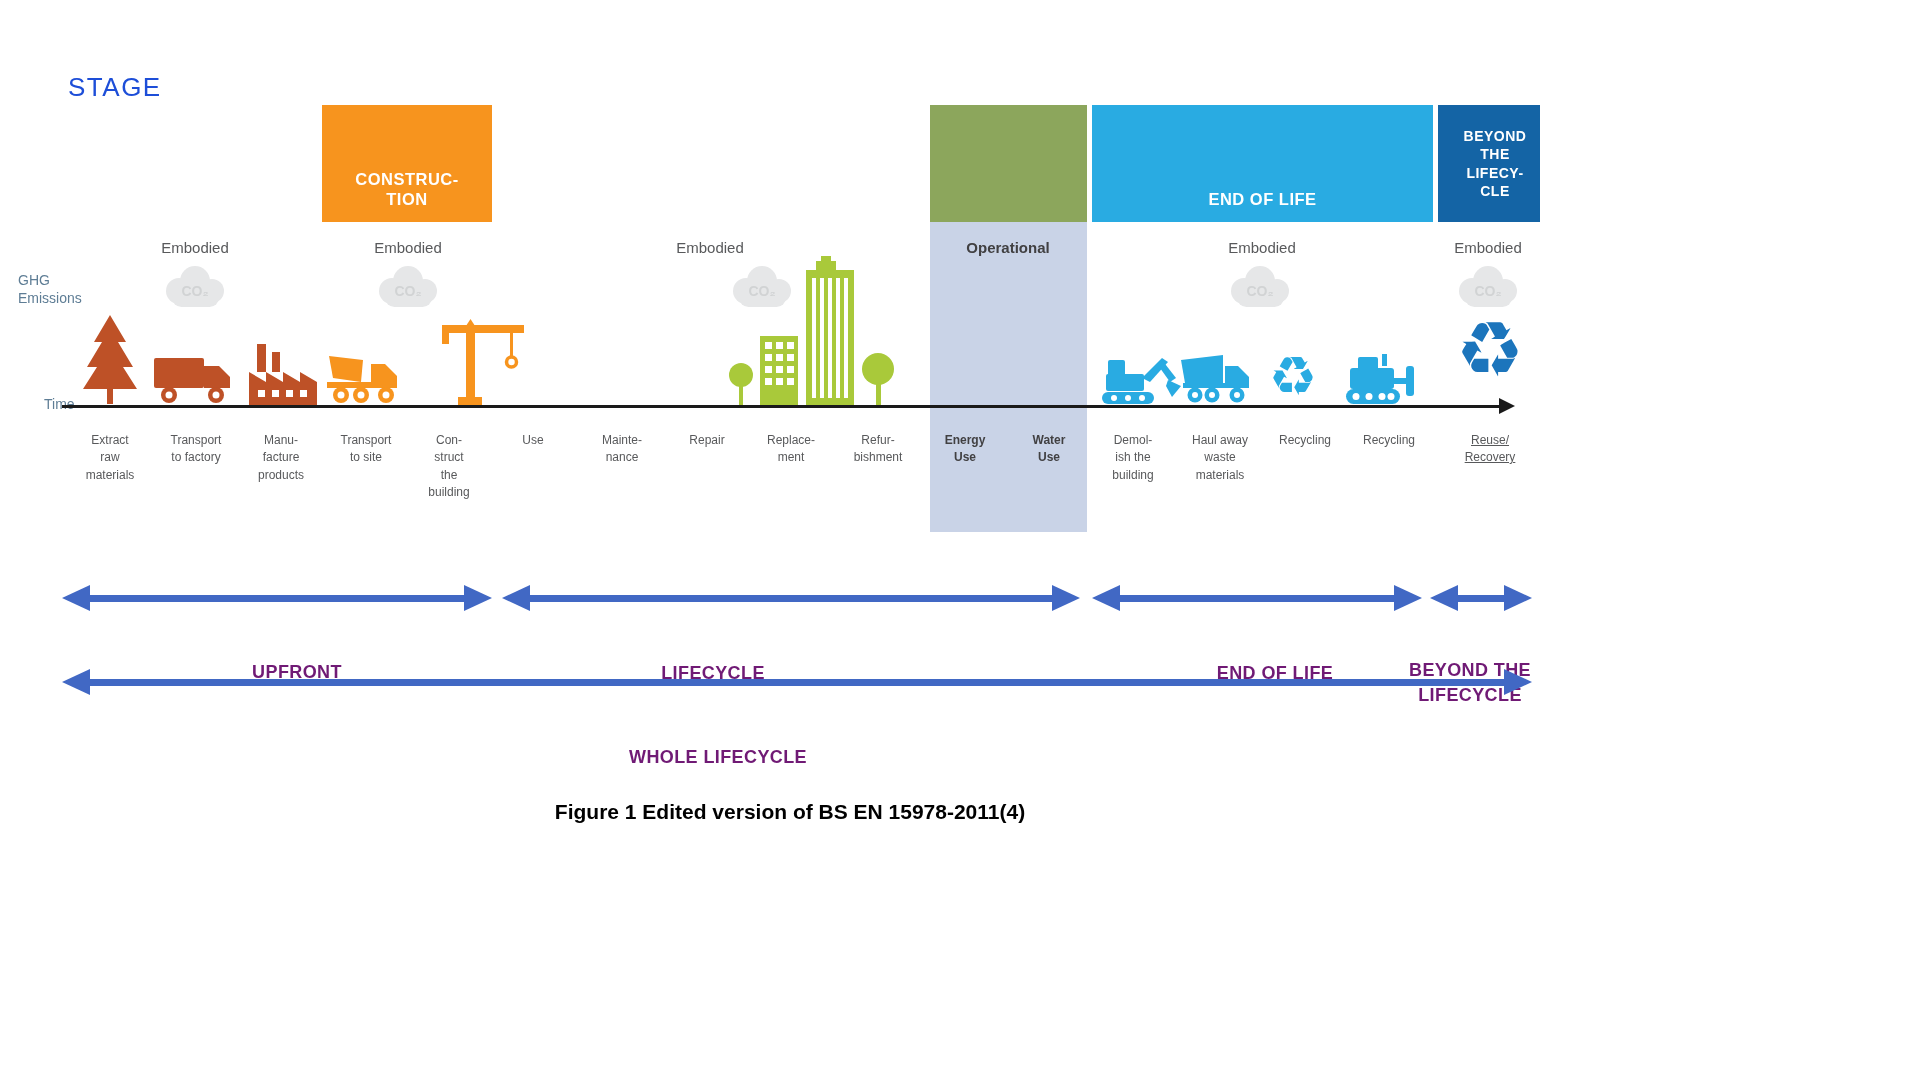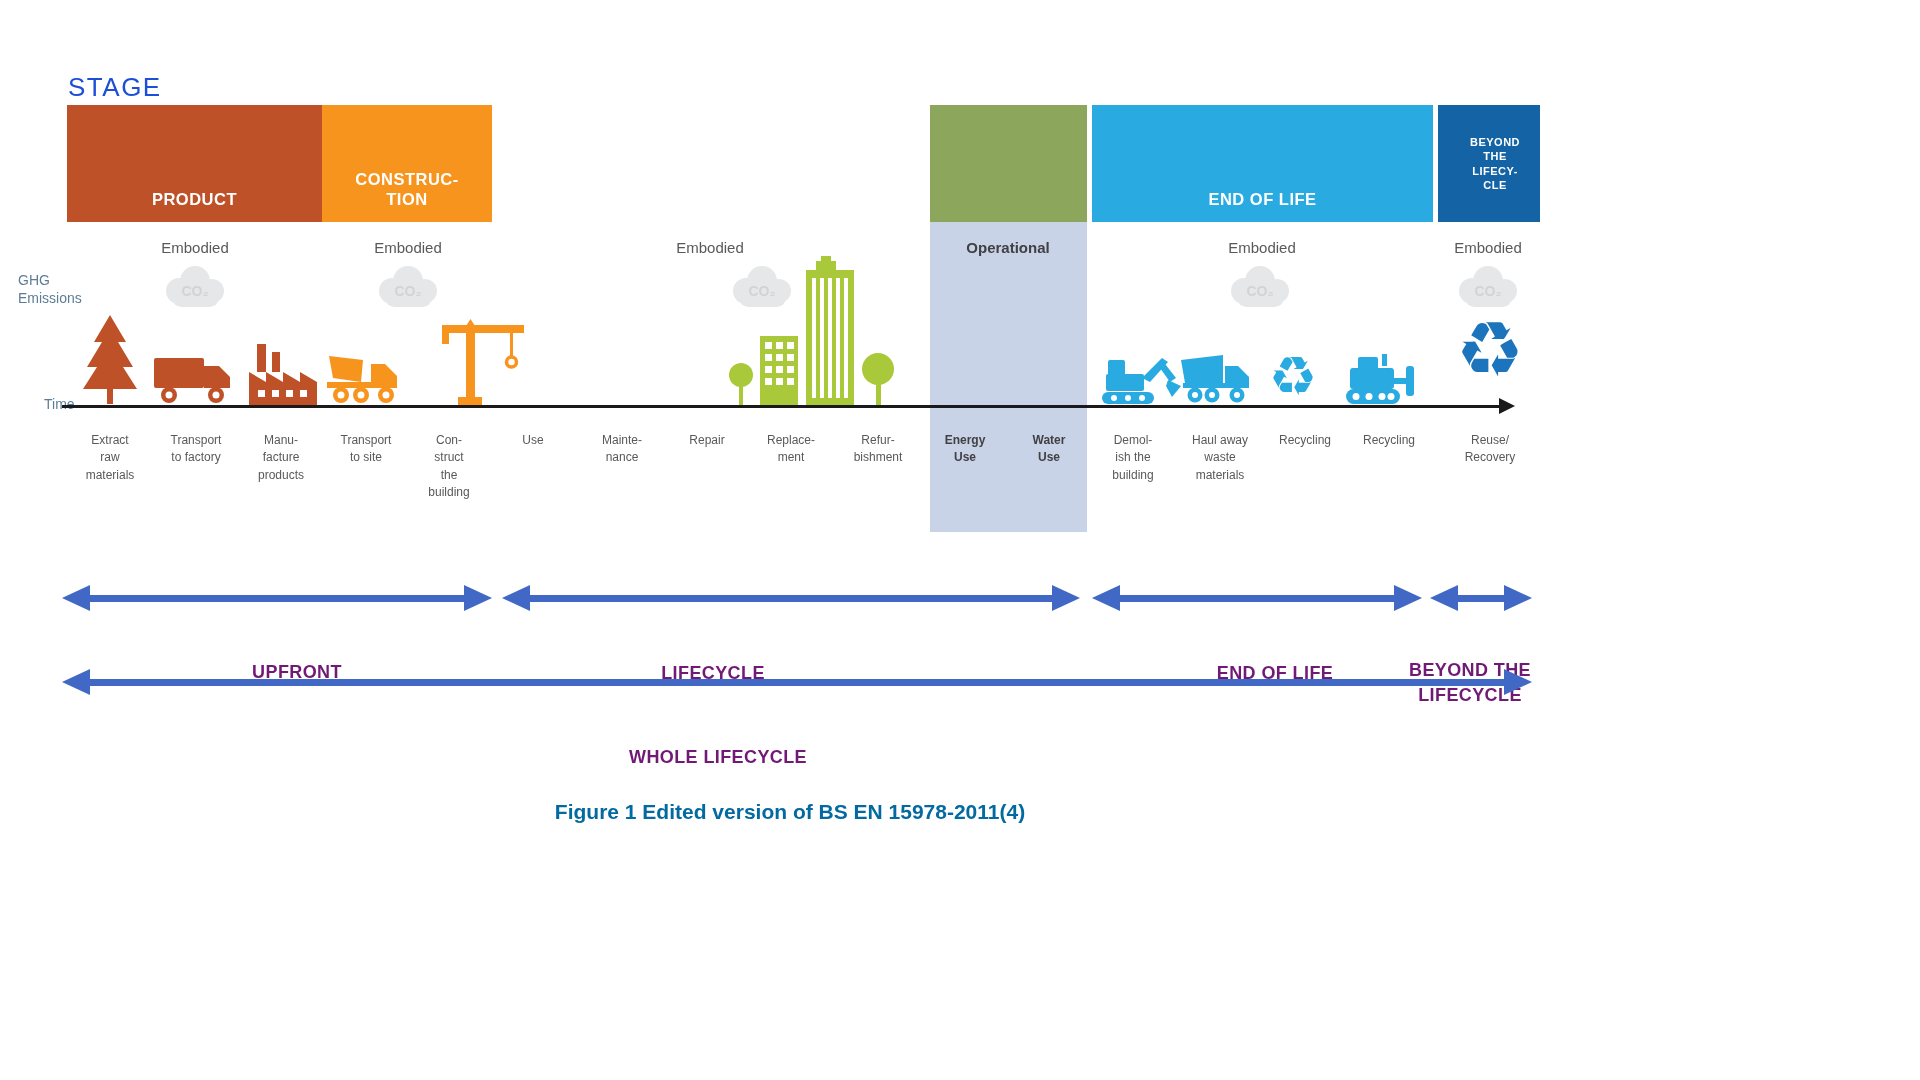--- a/index.html
+++ b/index.html
@@ -8,21 +8,21 @@
 
   .stage-heading { position:absolute; left:68px; top:72px; font-size:26px; font-weight:normal; color:#1d4ed8; letter-spacing:1.5px; }
 
   .band { position:absolute; top:105px; height:117px; display:flex; align-items:flex-end; justify-content:center; }
   .band-label { display:block; padding-bottom:12px; font-size:16.5px; font-weight:bold; color:#ffffff; text-align:center; letter-spacing:0.5px; line-height:1.25; white-space:pre-line; }
   .band-product      { left:67px;   width:255px; background:#BE5127; }
   .band-construction { left:322px;  width:170px; background:#F7941E; }
   .band-maintain     { left:492px;  width:600px; background:#A9C93A; }
   .band-endoflife    { left:1092px; width:341px; background:#29ABE2; }
   .band-beyond       { left:1438px; width:102px; background:#1464A5; align-items:center; }
-  .band-beyond .band-label { padding-bottom:0; font-size:11px; line-height:1.3;margin-left:12px; }
+  .band-beyond .band-label { padding-bottom:0; font-size:14px; line-height:1.3;margin-left:12px; }
 
   .op-band-segment { position:absolute; left:930px; top:105px; width:157px; height:117px; background:#8CA65C; }
   .op-overlay      { position:absolute; left:930px; top:222px; width:157px; height:310px; background:#C9D3E7; }
 
   .emission { position:absolute; top:239px; font-size:15px; color:#58595B; text-align:center; }
   .emission.bold { font-weight:bold; color:#414042; }
 
   .ghg-label  { position:absolute; left:18px; top:271px; width:84px; font-size:14px; color:#5E7D95; line-height:1.3; white-space:pre-line; }
   .time-label { position:absolute; left:20px; top:396px; font-size:14px; color:#5E7D95;margin-left:24px; }
 
@@ -42,32 +42,29 @@
   .activity { position:absolute; top:432px; width:110px; font-size:12px; line-height:1.45; color:#58595B; text-align:center; white-space:pre-line; }
   .activity.bold { font-weight:bold; color:#414042; }
 
   .dbl-arrow { position:absolute; height:26px; display:flex; align-items:center; }
   .ah-l { width:0; height:0; border-top:13px solid transparent; border-bottom:13px solid transparent; border-right:28px solid #4168C4; }
   .ah-r { width:0; height:0; border-top:13px solid transparent; border-bottom:13px solid transparent; border-left:28px solid #4168C4; }
   .ab   { flex:1; height:7px; background:#4168C4; }
 
   .phase-label { position:absolute; font-size:18px; font-weight:bold; color:#701a75; text-align:center; letter-spacing:0.4px; line-height:1.4; white-space:pre-line;margin-top:44px; }
 
-  .caption { position:absolute; left:260px; top:800px; width:1060px; text-align:center; font-size:21px; font-weight:bold; color:#0369a1; }
+  .caption { position:absolute; left:260px; top:800px; width:1060px; text-align:center; font-size:21px; font-weight:bold; color:#000000; }
 </style>
 </head>
 <body>
 
 <div class="page">
 
   <div class="stage-heading">STAGE</div>
 
-  <div class="band band-product">
-    <span class="band-label">PRODUCT</span>
-  </div>
   <div class="band band-construction">
     <span class="band-label">CONSTRUC-
 TION</span>
   </div>
   <div class="op-band-segment"></div>
   <div class="op-overlay"></div>
   <div class="band band-endoflife">
     <span class="band-label">END OF LIFE</span>
   </div>
   <div class="band band-beyond">
@@ -316,21 +313,21 @@
   <div class="activity bold" style="left:994px;">Water
 Use</div>
   <div class="activity" style="left:1078px;">Demol-
 ish the
 building</div>
   <div class="activity" style="left:1165px;">Haul away
 waste
 materials</div>
   <div class="activity" style="left:1250px;">Recycling</div>
   <div class="activity" style="left:1334px;">Recycling</div>
-  <div class="activity" style="left:1435px;">Reuse/
+  <div class="activity" style="left:1435px;text-decoration:underline;">Reuse/
 Recovery</div>
 
   <div class="dbl-arrow" style="left:62px;top:585px;width:430px;">
     <span class="ah-l"></span>
       <span class="ab"></span>
       <span class="ah-r"></span>
   </div>
   <div class="dbl-arrow" style="left:502px;top:585px;width:578px;">
     <span class="ah-l"></span>
       <span class="ab"></span>

